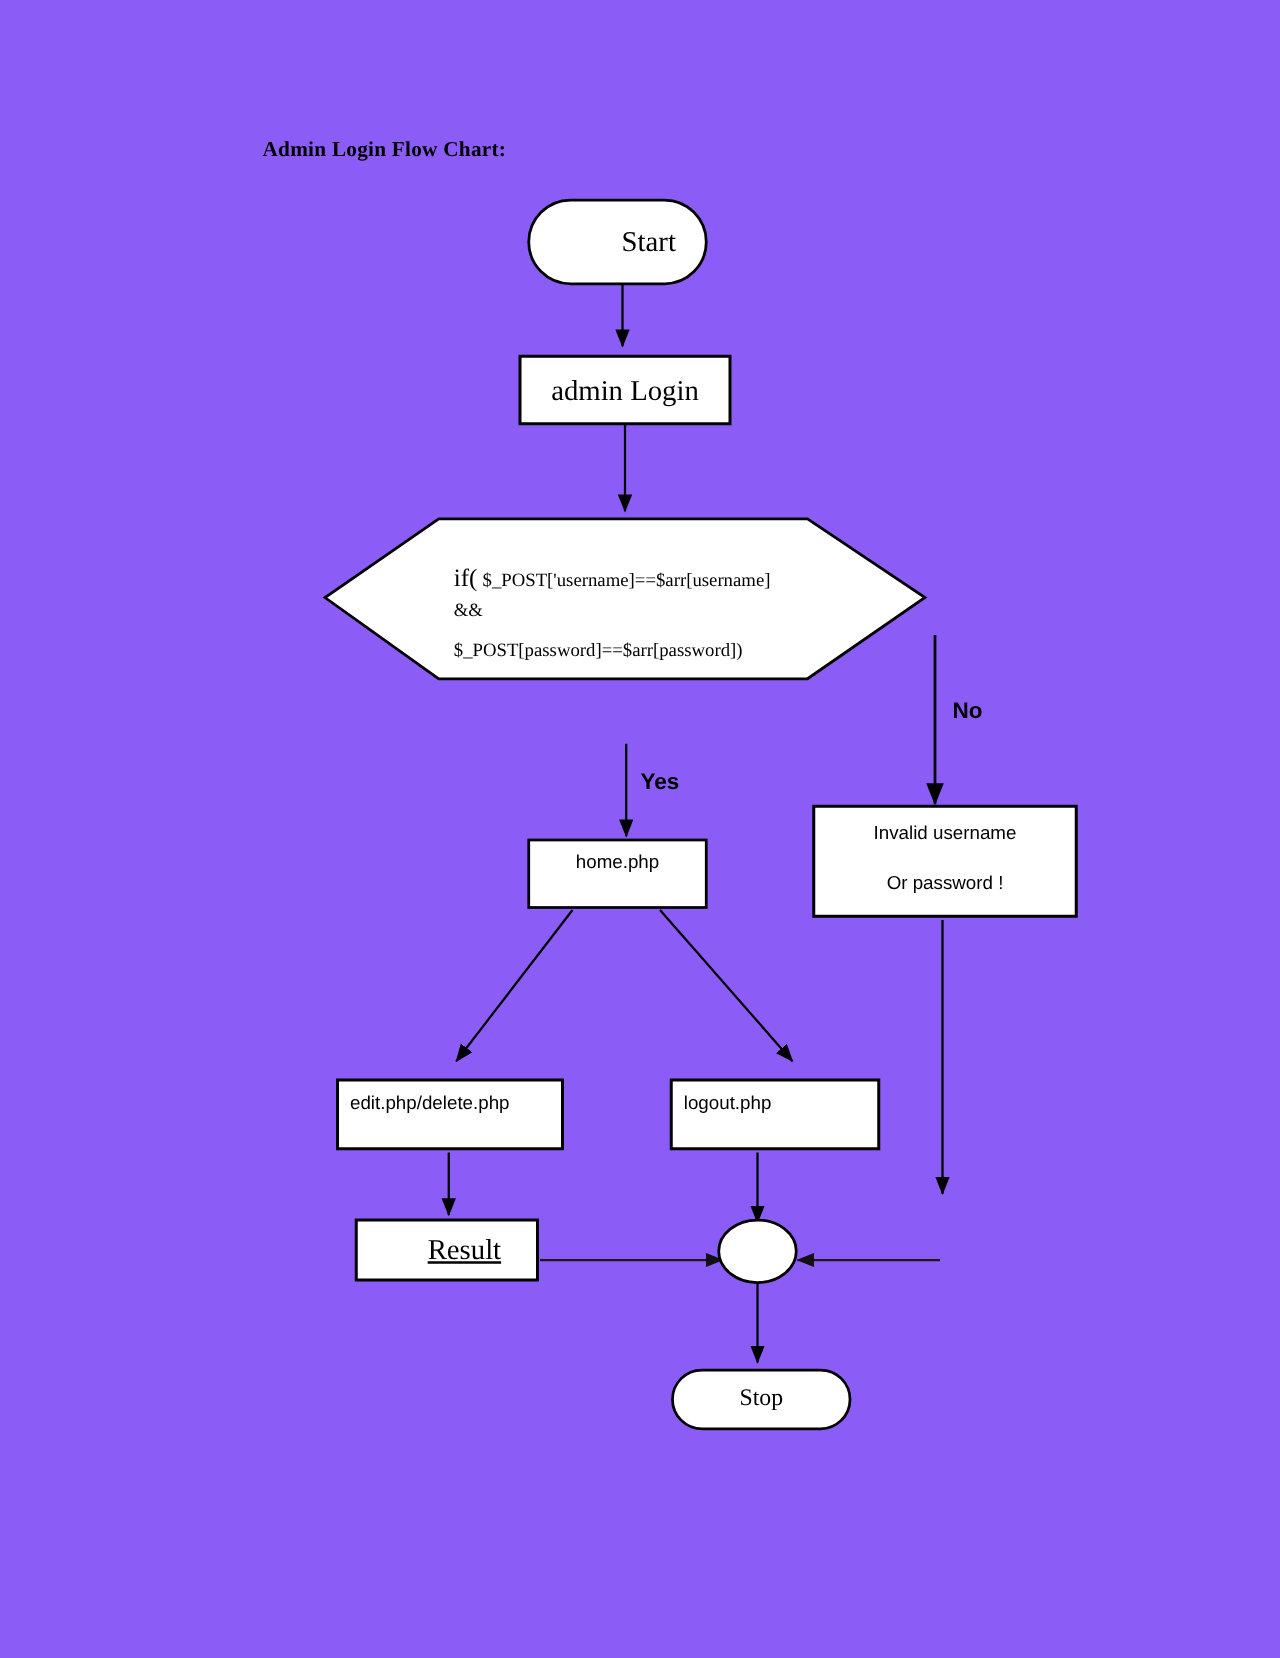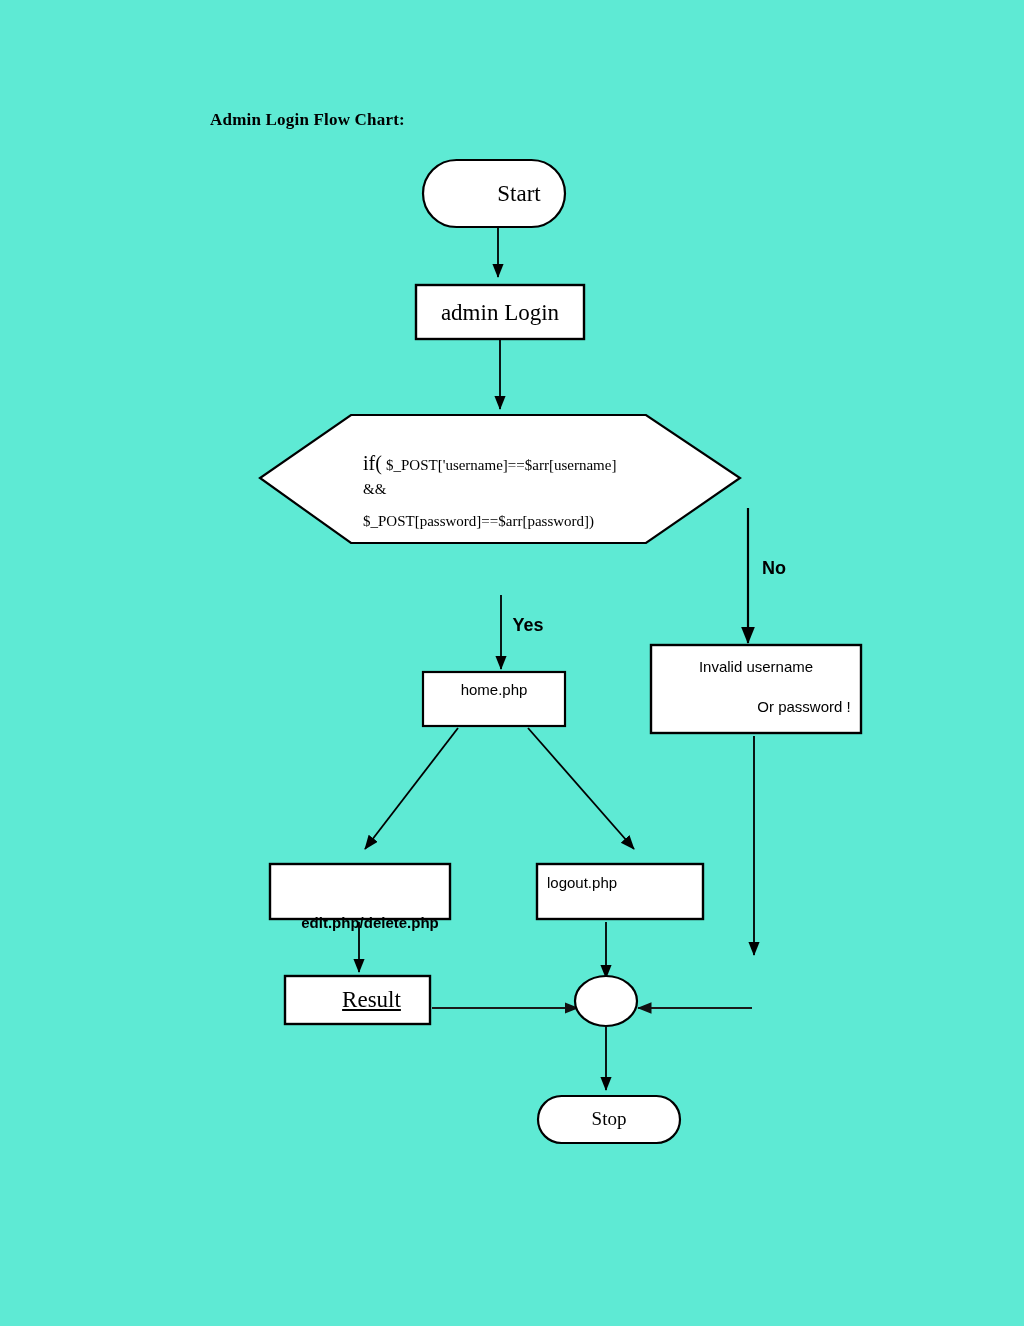--- a/index.html
+++ b/index.html
@@ -9,21 +9,21 @@
     background: #ffffff;
   }
   body {
     font-family: "Liberation Serif", serif;
     color: #000000;
   }
   #page {
     position: relative;
     width: 1024px;
     height: 1326px;
-    background: #5eead4;
+    background: #8b5cf6;
     overflow: hidden;
   }
   #section-title {
     position: absolute;
     left: 210px;
     top: 110px;
     font-family: "Liberation Serif", serif;
     font-weight: bold;
     font-size: 17px;
     letter-spacing: 0.2px;
@@ -156,23 +156,23 @@
   <div class="cond-text cond-small" style="left:386px; top:457px;">$_POST['username]==$arr[username]</div>
   <div class="cond-text cond-small" style="left:363px; top:481px;">&amp;&amp;</div>
   <div class="cond-text cond-small" style="left:363px; top:513px;">$_POST[password]==$arr[password])</div>
 
   <div class="node-label sans-bold" style="left:486px; top:615px; width:84px;">Yes</div>
   <div class="node-label sans-bold" style="left:762px; top:558px; width:84px; text-align:left;">No</div>
 
   <div class="node-label sans-md" style="left:423px; top:681px; width:142px;">home.php</div>
 
   <div class="node-label sans-md" style="left:651px; top:658px; width:210px;">Invalid username</div>
-  <div class="node-label sans-md" style="left:651px; top:698px; width:210px;padding-left:48px;">Or password !</div>
+  <div class="node-label sans-md" style="left:651px; top:698px; width:210px;">Or password !</div>
 
-  <div class="node-label sans-md" style="left:280px; top:914px; width:180px; text-align:center;font-weight:bold;">edit.php/delete.php</div>
+  <div class="node-label sans-md" style="left:280px; top:874px; width:180px; text-align:left;">edit.php/delete.php</div>
 
   <div class="node-label sans-md" style="left:547px; top:874px; width:166px; text-align:left;">logout.php</div>
 
   <div class="node-label serif-lg" style="left:285px; top:987px; width:173px;text-decoration:underline;">Result</div>
 
   <div class="node-label serif-md" style="left:538px; top:1108px; width:142px;">Stop</div>
 
 
 </div>
 

